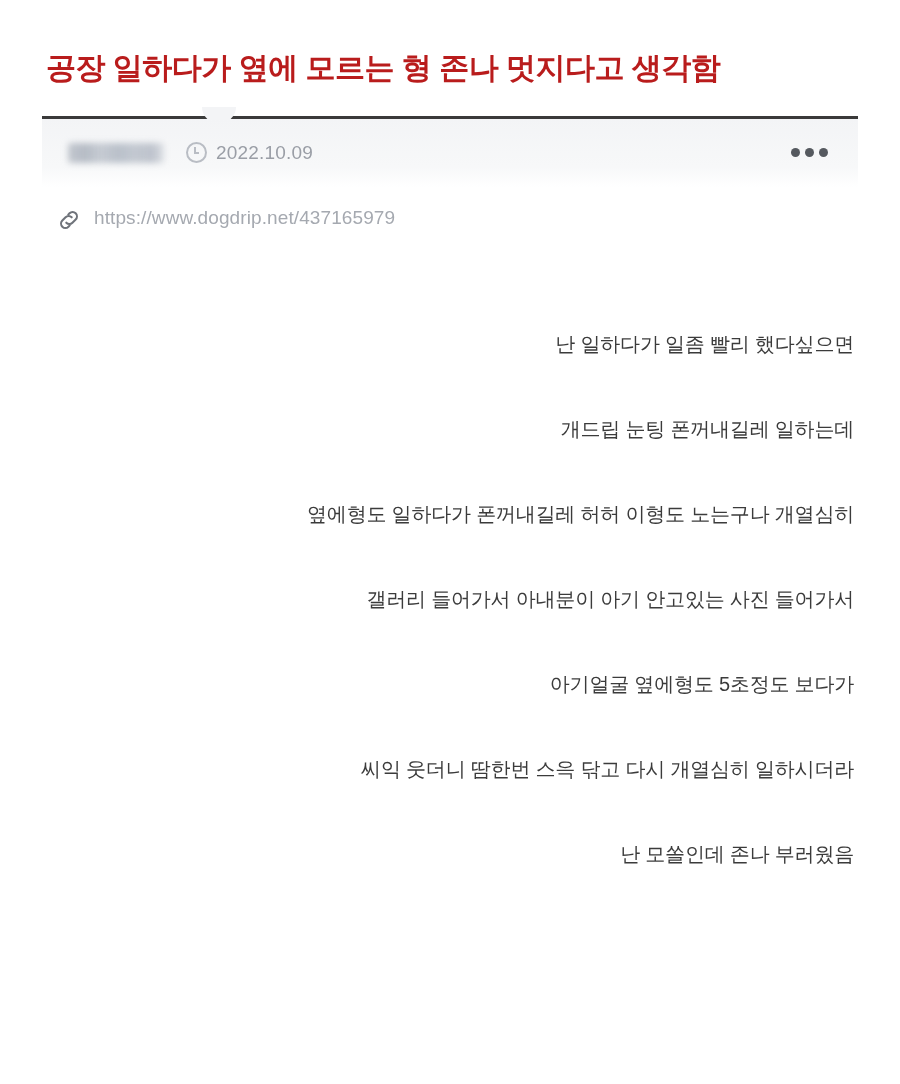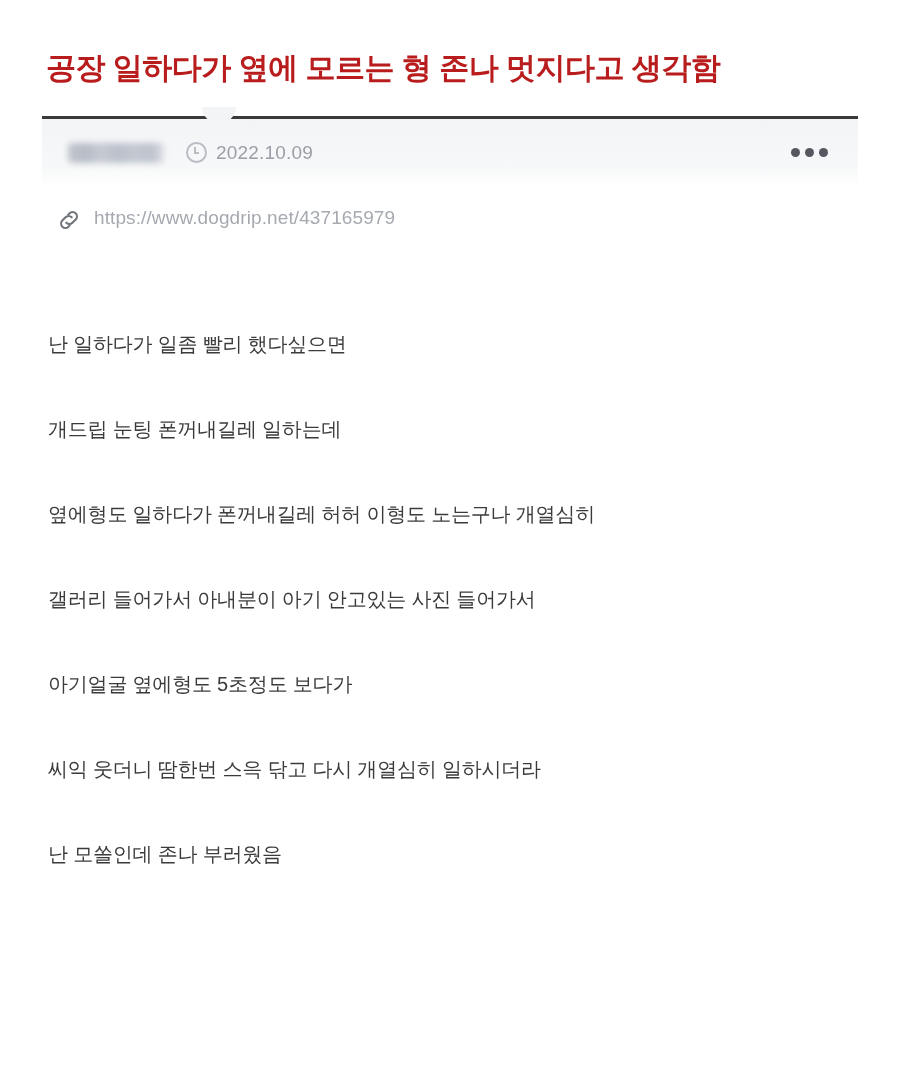--- a/index.html
+++ b/index.html
@@ -132,20 +132,21 @@
     font-size: 19px;
     color: #a5a9b0;
     letter-spacing: 0.1px;
     word-break: break-all;
   }
 
   
   .body {
     padding: 96px 46px 0 48px;
     box-sizing: border-box;
+    text-align: right;
   }
   .para {
     font-size: 20px;
     line-height: 1.55;
     color: #3b3b3b;
     margin: 0 0 54px 0;
     letter-spacing: -0.2px;
   }
   .para.gap-extra {
   }

